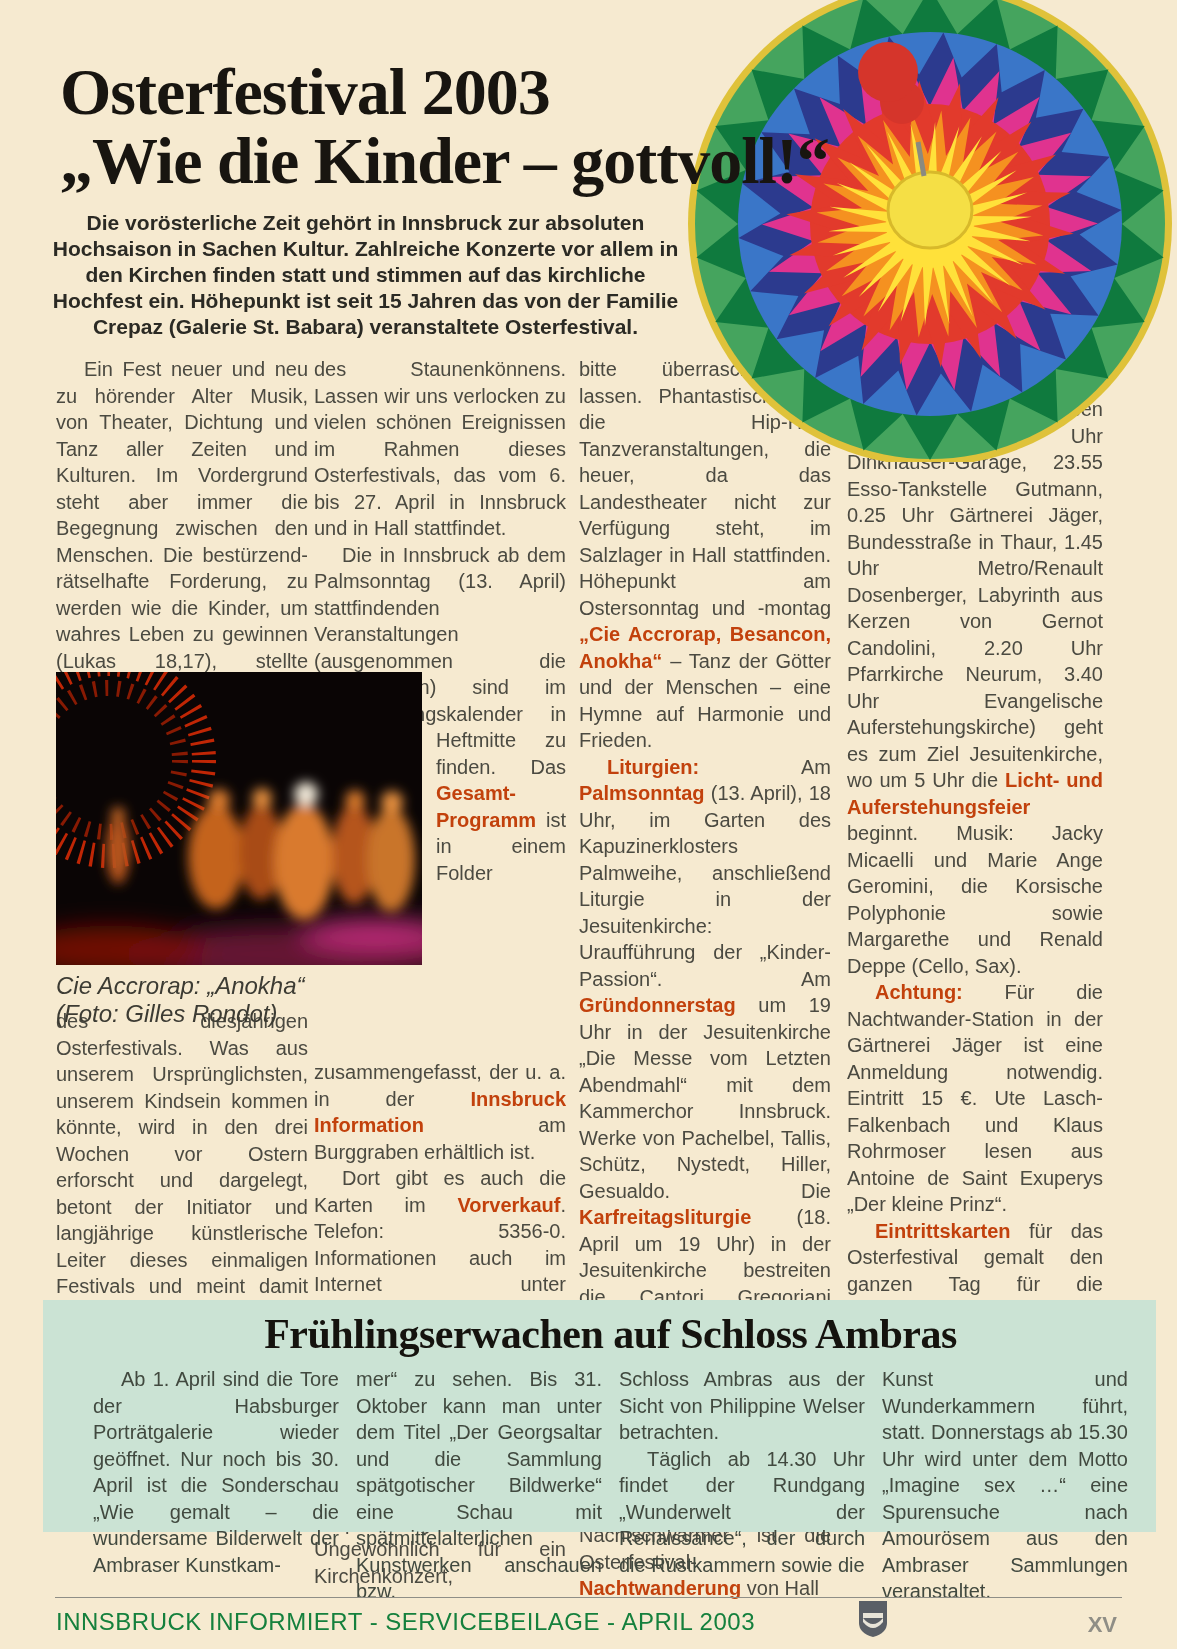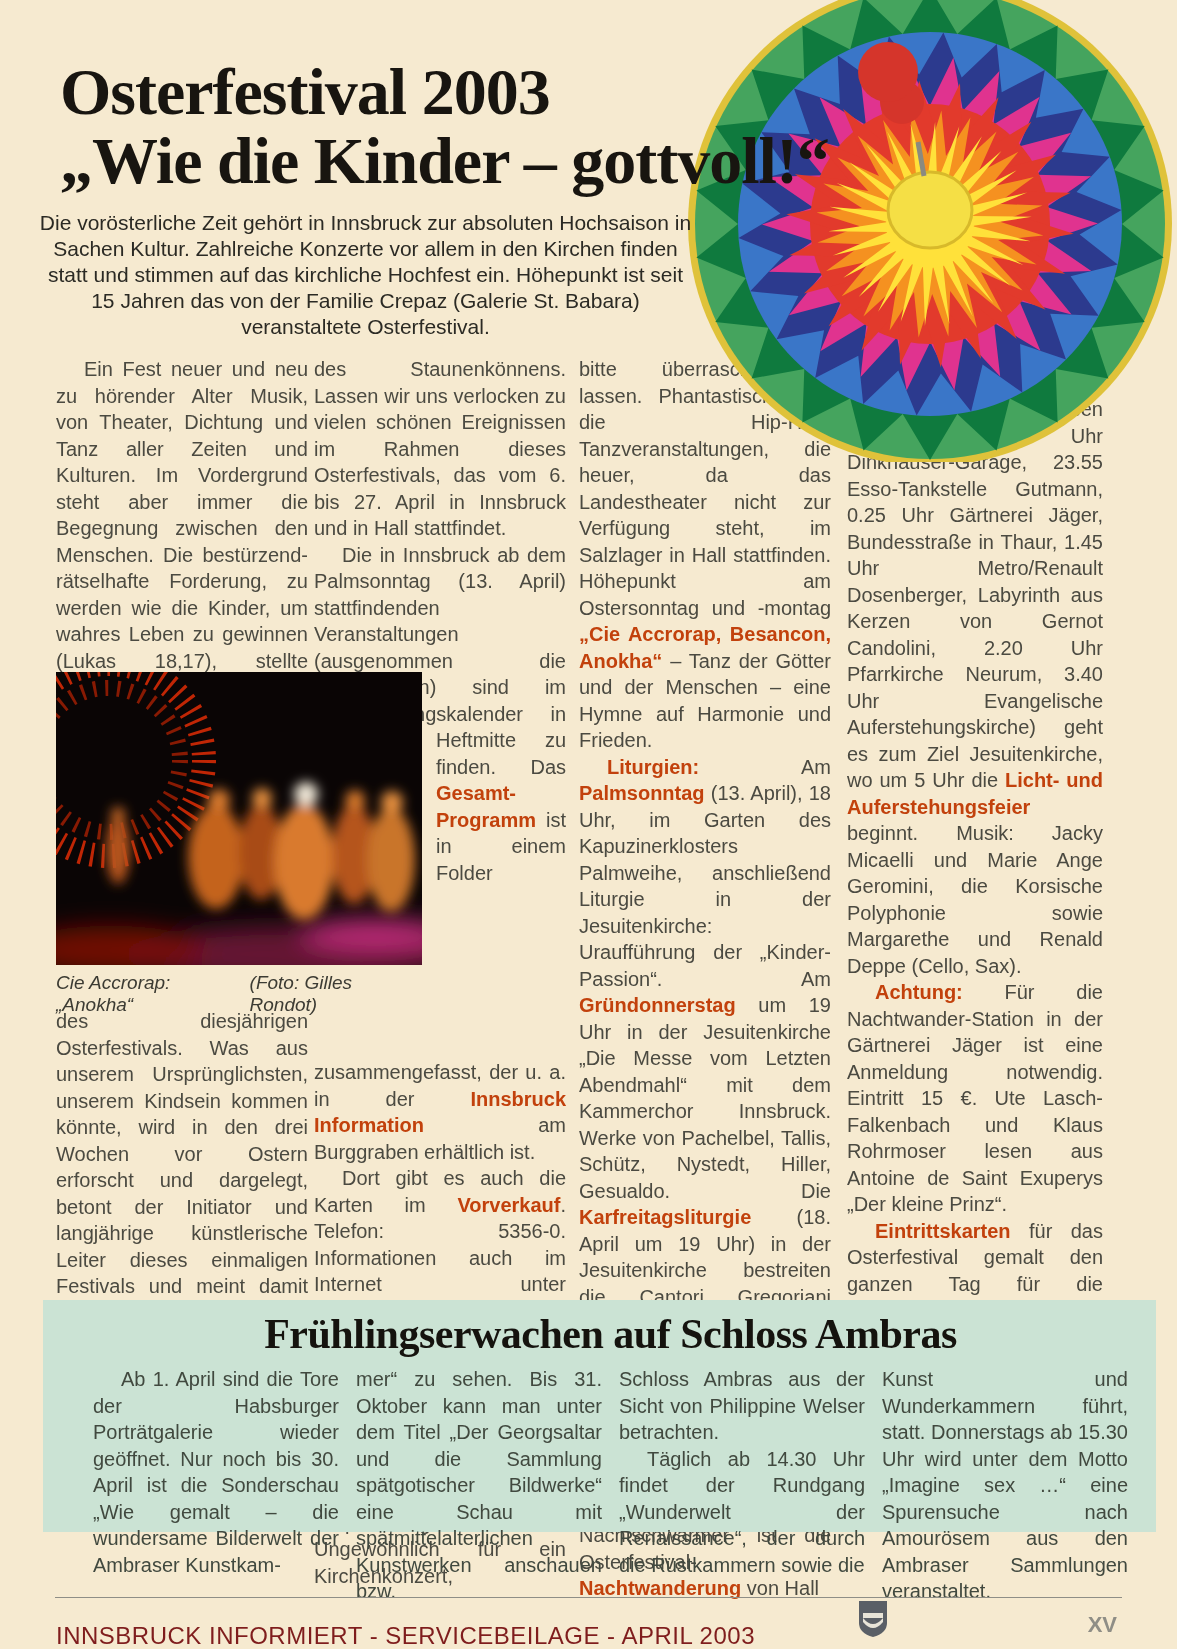--- a/index.html
+++ b/index.html
@@ -15,21 +15,21 @@
   .headline{
     position:absolute;left:60px;top:58px;width:1040px;z-index:3;
     font-family:"Liberation Serif", serif;
     font-weight:700;color:#181510;line-height:1.04;
     letter-spacing:-1px;
   }
   .headline .t1{font-size:66px;}
   .headline .t2{font-size:66px;}
   .intro{
     position:absolute;left:38px;top:210px;width:655px;z-index:3;
-    font-size:21px;line-height:26px;font-weight:400;color:#2b2a24;
+    font-size:21px;line-height:26px;font-weight:700;color:#2b2a24;
     text-align:center;
   }
   
   .top-image{position:absolute;left:672px;top:-18px;z-index:1;}
   
   .col{
     position:absolute;width:252px;
     font-size:20px;line-height:26.5px;text-align:justify;
   }
   .para{margin:0;}
@@ -40,21 +40,21 @@
   #col1-top{left:56px;top:356px;}
   #col1-bottom{left:56px;top:1008px;}
   #col2{left:314px;top:356px;}
   #col3{left:579px;top:356px;}
   #col4{left:847px;top:396px;width:256px;}
   
   .stage-photo{position:absolute;left:56px;top:672px;width:366px;height:293px;}
   .caption{
     position:absolute;left:56px;top:972px;width:366px;
     display:flex;justify-content:space-between;
-    font-size:19px;font-style:italic;color:#3c3b33;
+    font-size:24px;font-style:italic;color:#3c3b33;flex-direction:column;
   }
   
   .spring-box{
     position:absolute;left:43px;top:1300px;width:1091px;height:232px;
     background:#cbe3d4;color:#3f4a41;padding-left:22px;
   }
   .spring-heading{
     margin:10px 0 6px 0;text-align:center;
     font-family:"Liberation Serif", serif;font-weight:700;
     font-size:42px;color:#15130e;letter-spacing:-0.5px;
@@ -65,21 +65,21 @@
   .spring-col{
     width:247px;font-size:20px;line-height:26.5px;text-align:justify;color:#41493f;
   }
   
   .footer-rule{
     position:absolute;left:55px;top:1597px;width:1067px;height:0;
     border-top:1.5px solid #8f8e86;
   }
   .footer-text{
     position:absolute;left:56px;top:1608px;
-    font-size:24px;color:#7f1d1d;letter-spacing:0.5px;margin-top:14px;
+    font-size:24px;color:#15803d;letter-spacing:0.5px;
   }
   .city-crest{position:absolute;left:858px;top:1600px;}
   .page-number{
     position:absolute;right:60px;top:1612px;
     font-size:22px;color:#8f8e86;font-weight:bold;
   }
 </style>
 </head>
 <body>
 

